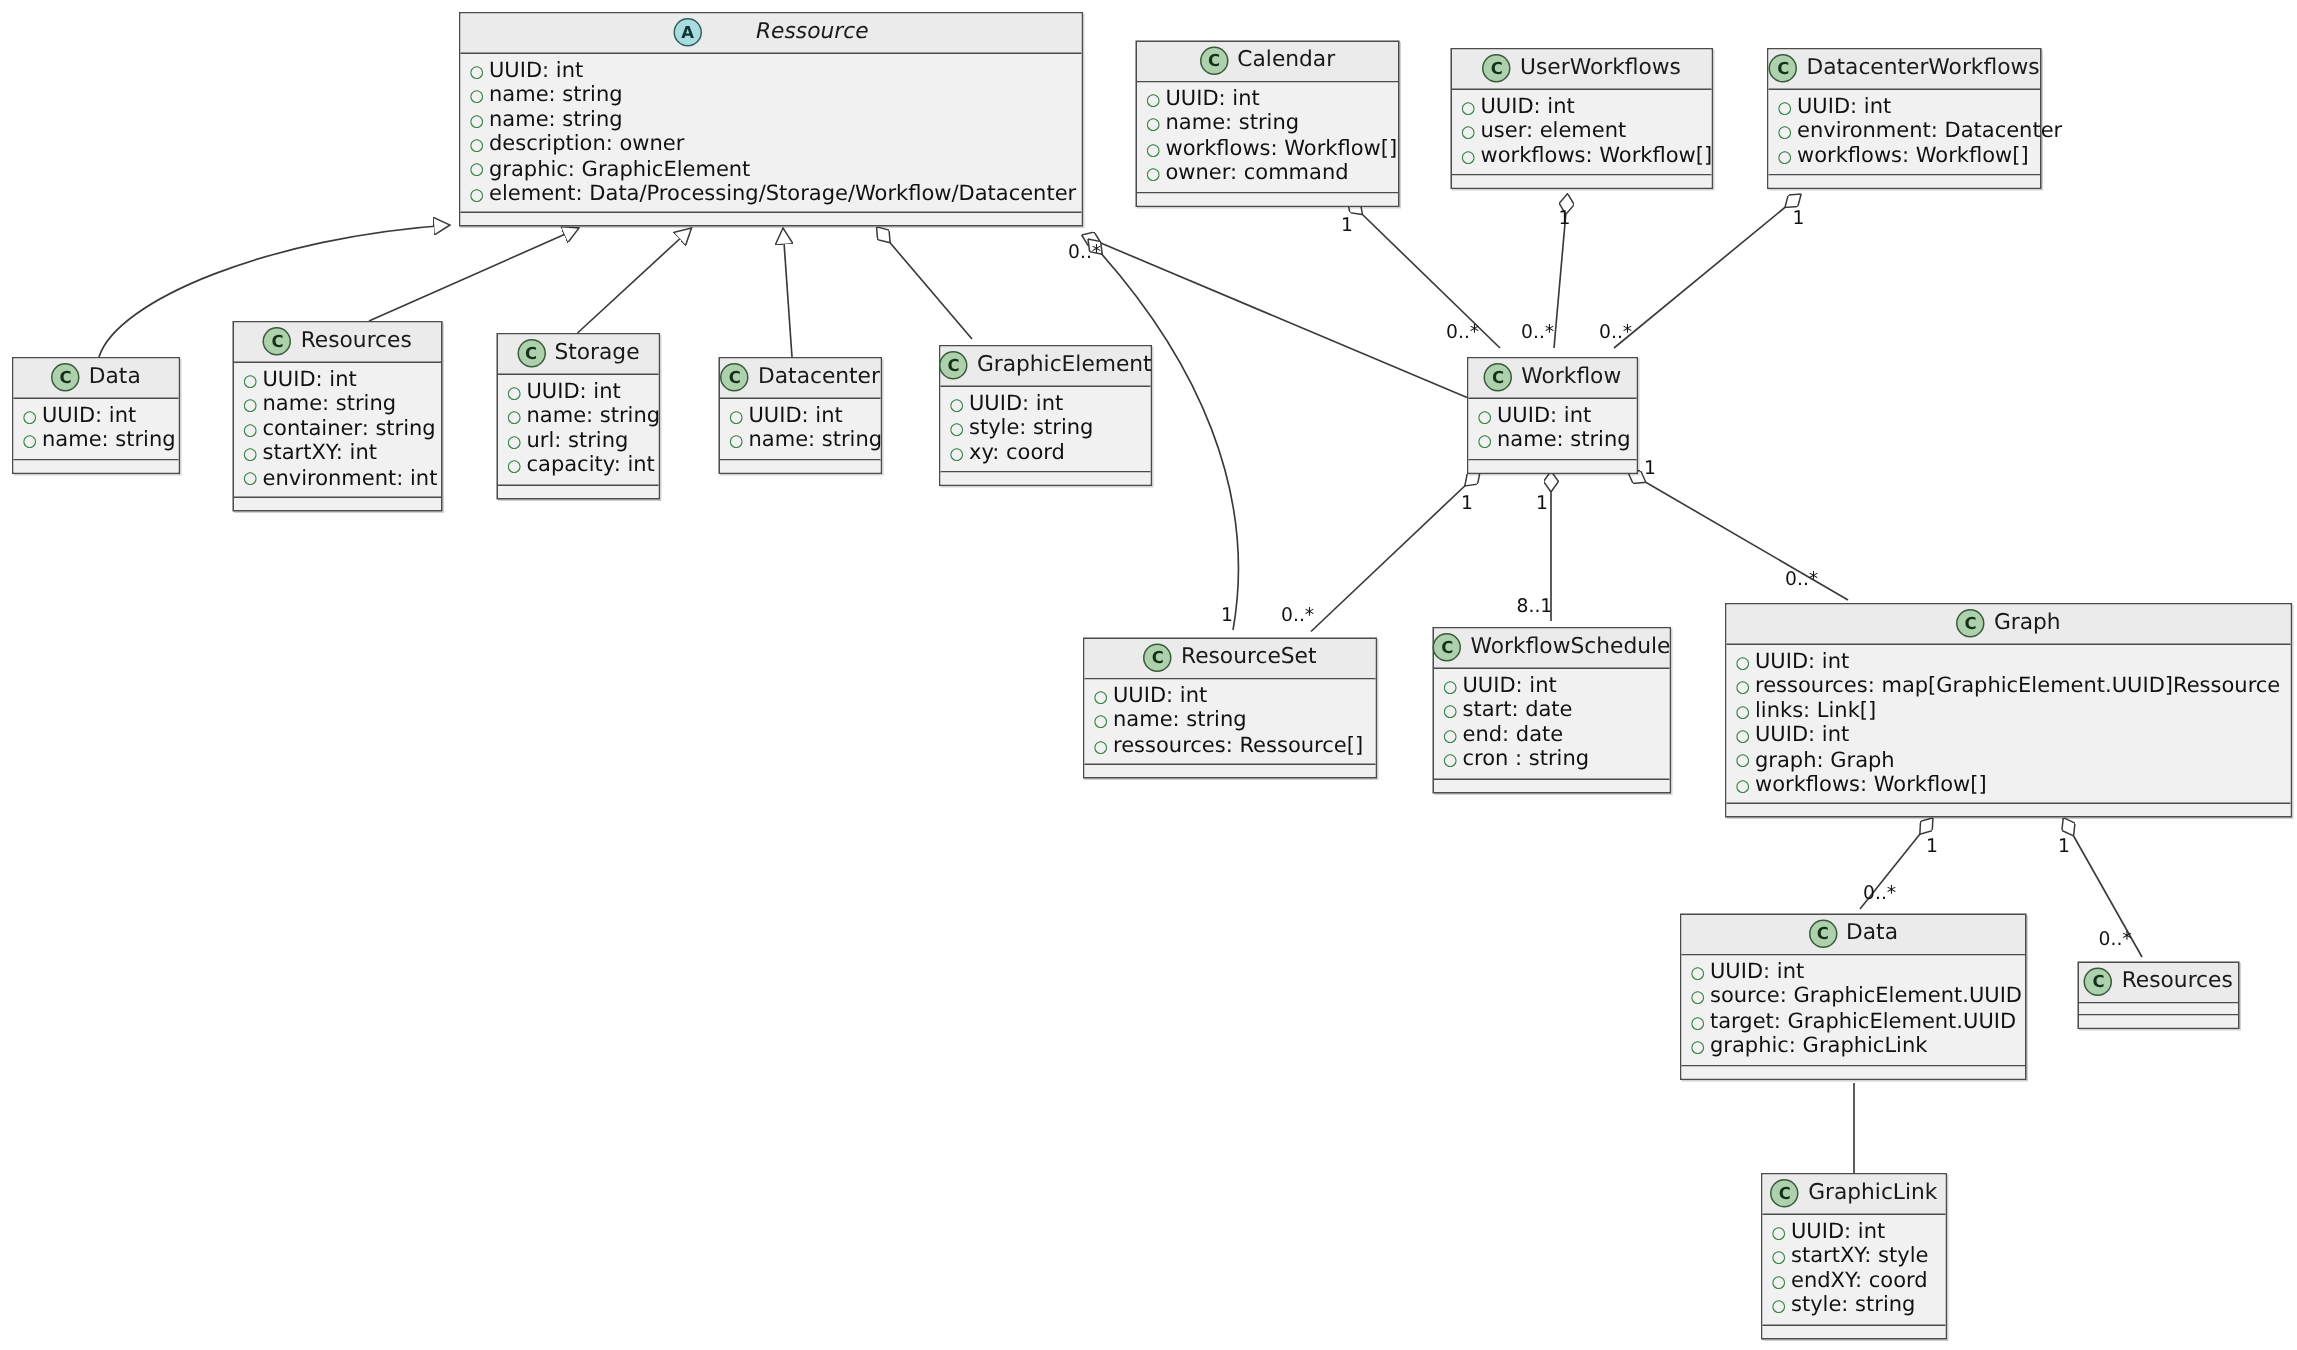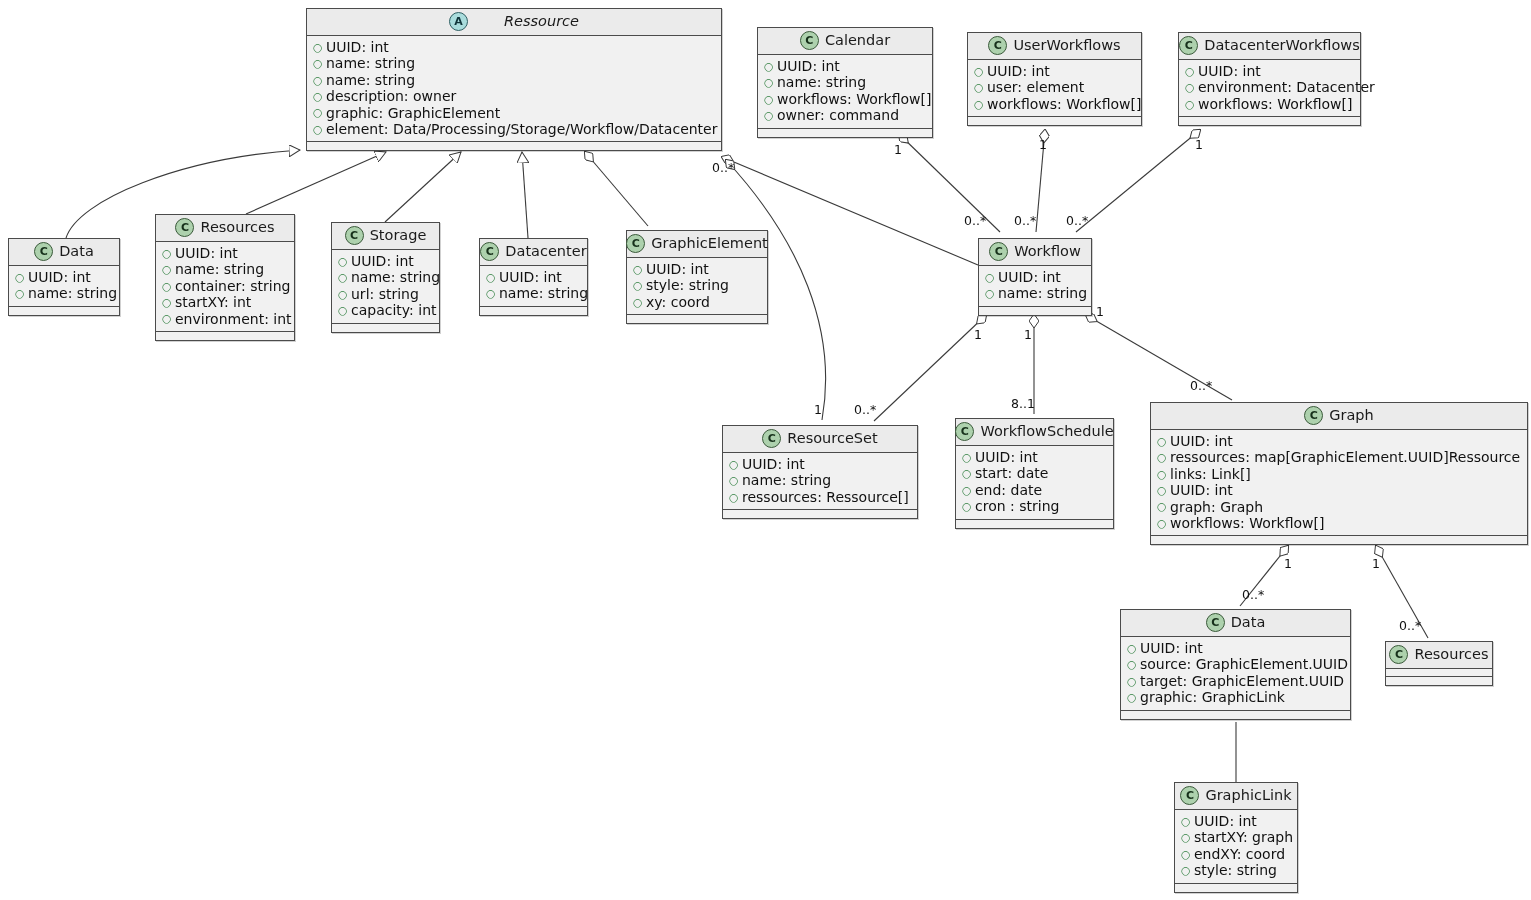--- a/index.html
+++ b/index.html
@@ -468,21 +468,21 @@
           <span class="icon-circle">C</span>
           <span class="cls-title">GraphicLink</span>
         </div>
         <div class="cls-attrs">
           <div class="attr">
             <span class="vis-pub">○</span>
             <span>UUID: int</span>
           </div>
           <div class="attr">
             <span class="vis-pub">○</span>
-            <span>startXY: graph</span>
+            <span>startXY: style</span>
           </div>
           <div class="attr">
             <span class="vis-pub">○</span>
             <span>endXY: coord</span>
           </div>
           <div class="attr">
             <span class="vis-pub">○</span>
             <span>style: string</span>
           </div>
         </div>

